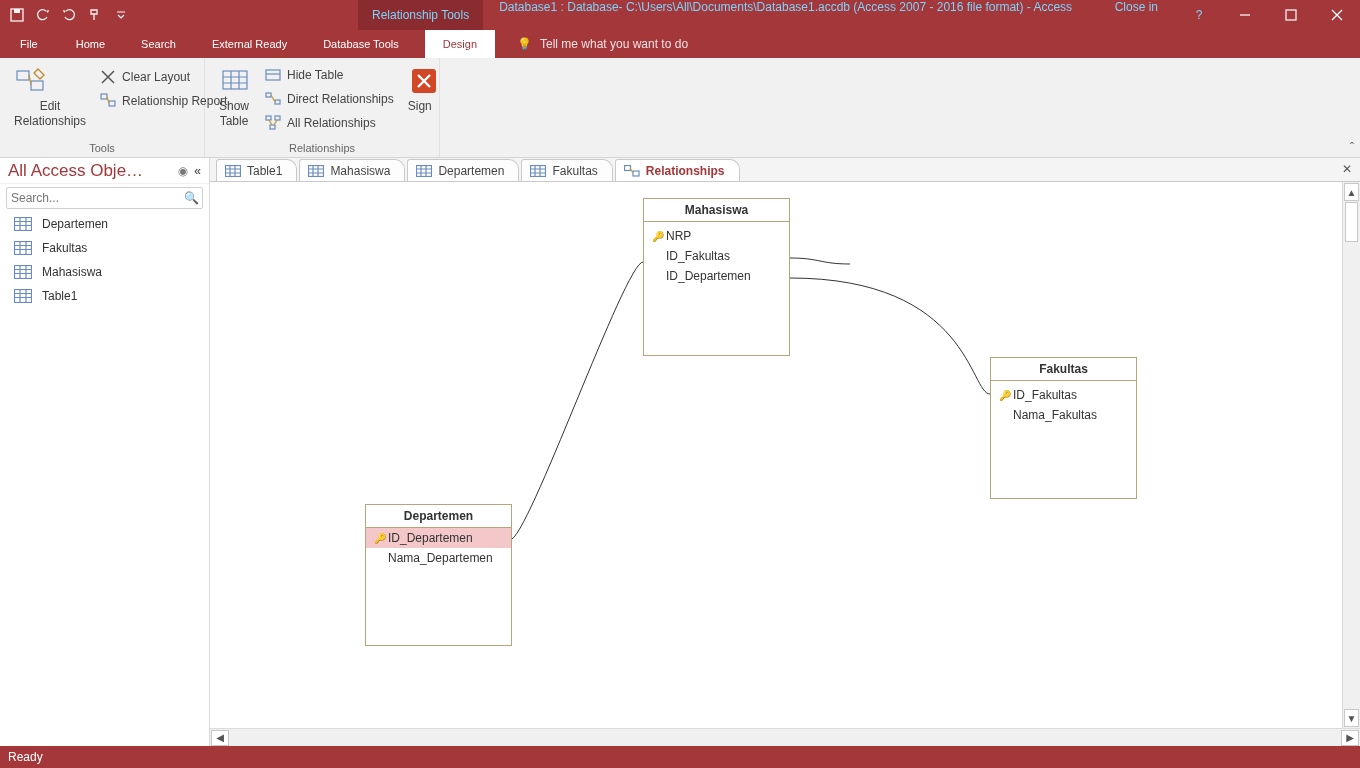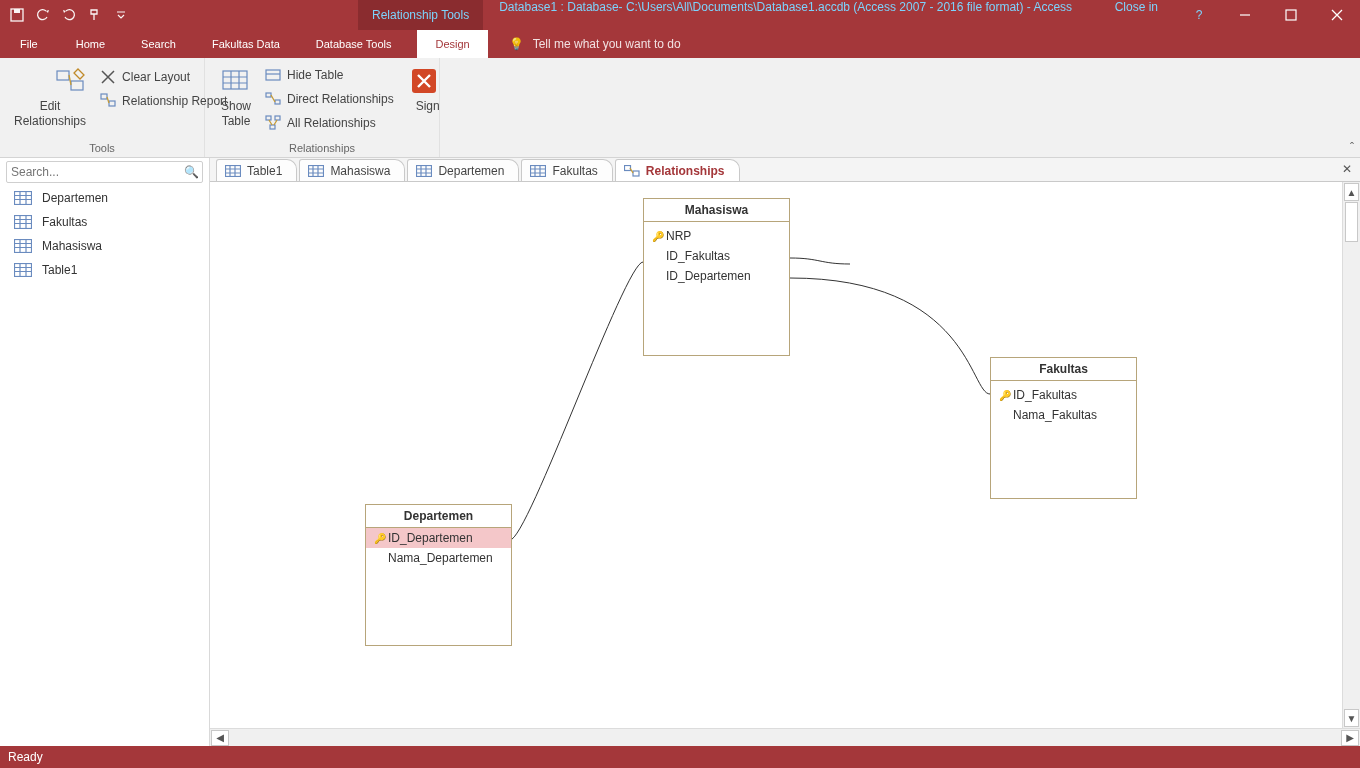--- a/index.html
+++ b/index.html
@@ -18,21 +18,21 @@
 .menubar .mtab{padding:0 18px;display:flex;align-items:center;font-size:11px}
 .menubar .mtab.active{background:#fff;color:#a4373a}
 .menubar .mtab.file{padding:0 20px}
 .menubar .tellme{display:flex;align-items:center;color:#fff;opacity:.85;padding-left:22px;font-size:13px}
 .menubar .tellme .bulb{margin-right:8px}
 
 .ribbon{height:100px;background:#f1f1f1;border-bottom:1px solid #d4d4d4;display:flex;position:relative}
 .ribbon .group{display:flex;flex-direction:column;height:100%;border-right:1px solid #e1e1e1;padding:3px 6px 0}
 .ribbon .group-body{flex:1;display:flex;align-items:flex-start}
 .ribbon .group-label{text-align:center;font-size:11px;color:#666;padding:2px 0 3px}
-.ribbon .bigbtn{display:flex;flex-direction:column;align-items:flex-end;justify-content:flex-start;padding:4px 8px 0;text-align:center;line-height:1.25;color:#444}
+.ribbon .bigbtn{display:flex;flex-direction:column;align-items:flex-start;justify-content:flex-start;padding:4px 8px 0;text-align:center;line-height:1.25;color:#444}
 .ribbon .bigbtn .ico{width:32px;height:32px;margin-bottom:2px;display:flex;align-items:center;justify-content:center}
 .ribbon .smallbtn{display:flex;align-items:center;height:24px;padding:0 6px;color:#444;white-space:nowrap}
 .ribbon .smallbtn .ico{width:16px;height:16px;margin-right:6px;display:flex;align-items:center;justify-content:center}
 .ribbon .collapse{position:absolute;right:6px;bottom:2px;font-size:12px;color:#666}
 
 .workspace{display:flex;height:588px}
 
 .nav{width:210px;border-right:1px solid #d9d9d9;display:flex;flex-direction:column;background:#fff}
 .nav-hdr{display:flex;align-items:center;height:26px;padding:0 8px;border-bottom:1px solid #f0f0f0}
 .nav-hdr .title{flex:1;color:#a4373a;font-size:17px;white-space:nowrap;overflow:hidden}
@@ -130,21 +130,21 @@
           <path d="M1 1 L11 11 M11 1 L1 11" stroke="#fff" stroke-width="1.3"></path>
         </svg>
       </div>
   </div>
 </div>
 
 <div class="menubar">
   <div class="mtab file">File</div>
   <div class="mtab">Home</div>
   <div class="mtab">Search</div>
-  <div class="mtab">Fakultas Data</div>
+  <div class="mtab">External Ready</div>
   <div class="mtab">Database Tools</div>
   <div style="width:8px"></div>
   <div class="mtab active">Design</div>
   <div class="tellme">
     <span class="bulb">💡</span>
     <span>Tell me what you want to do</span>
   </div>
 </div>
 
 <div class="ribbon">
@@ -242,20 +242,25 @@
       </div>
     </div>
     <div class="group-label">Relationships</div>
   </div>
   <div class="collapse">ˆ</div>
 </div>
 
 <div class="workspace">
 
   <div class="nav">
+    <div class="nav-hdr">
+      <span class="title">All Access Obje…</span>
+      <span class="pin">◉</span>
+      <span class="chev">«</span>
+    </div>
     <div class="nav-search">
       <input placeholder="Search..." style="">
       <span class="mag">🔍</span>
     </div>
     <div class="nav-item">
         <svg class="tico" viewBox="0 0 18 14">
           <rect x="0.5" y="0.5" width="17" height="13" class="table-glyph"></rect>
           <path d="M0.5 4.5h17M0.5 8.5h17M6 0.5v13M12 0.5v13" class="table-glyph"></path>
         </svg>
         <span>Departemen</span>

